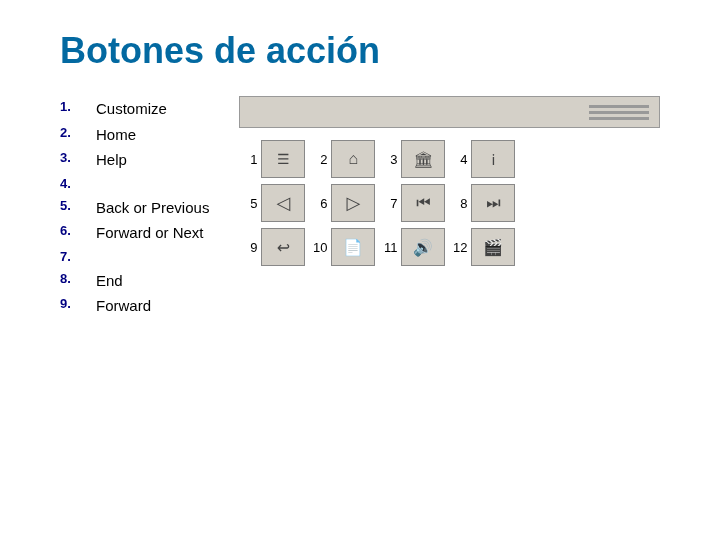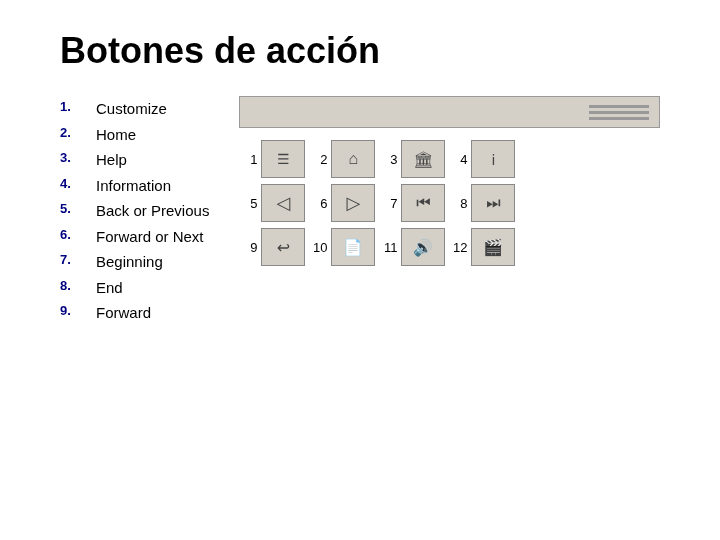--- a/index.html
+++ b/index.html
@@ -11,21 +11,21 @@
       overflow: hidden;
     }
     .page {
       width: 720px;
       height: 540px;
       padding: 30px 60px;
     }
     h1 {
       font-size: 36px;
       font-weight: bold;
-      color: #000000;
+      color: #0369a1;
       margin-bottom: 24px;
     }
     .content {
       display: flex;
       flex-direction: row;
       gap: 30px;
     }
     .list-section {
       flex: 0 0 auto;
     }
@@ -115,33 +115,31 @@
           <li>
             <span class="num">2.</span>
             <span>Home</span>
           </li>
           <li>
             <span class="num">3.</span>
             <span>Help</span>
           </li>
           <li>
             <span class="num">4.</span>
-            <span>Information</span>
           </li>
           <li>
             <span class="num">5.</span>
             <span>Back or Previous</span>
           </li>
           <li>
             <span class="num">6.</span>
             <span>Forward or Next</span>
           </li>
           <li>
             <span class="num">7.</span>
-            <span>Beginning</span>
           </li>
           <li>
             <span class="num">8.</span>
             <span>End</span>
           </li>
           <li>
             <span class="num">9.</span>
             <span>Forward</span>
           </li>
         </ol>

